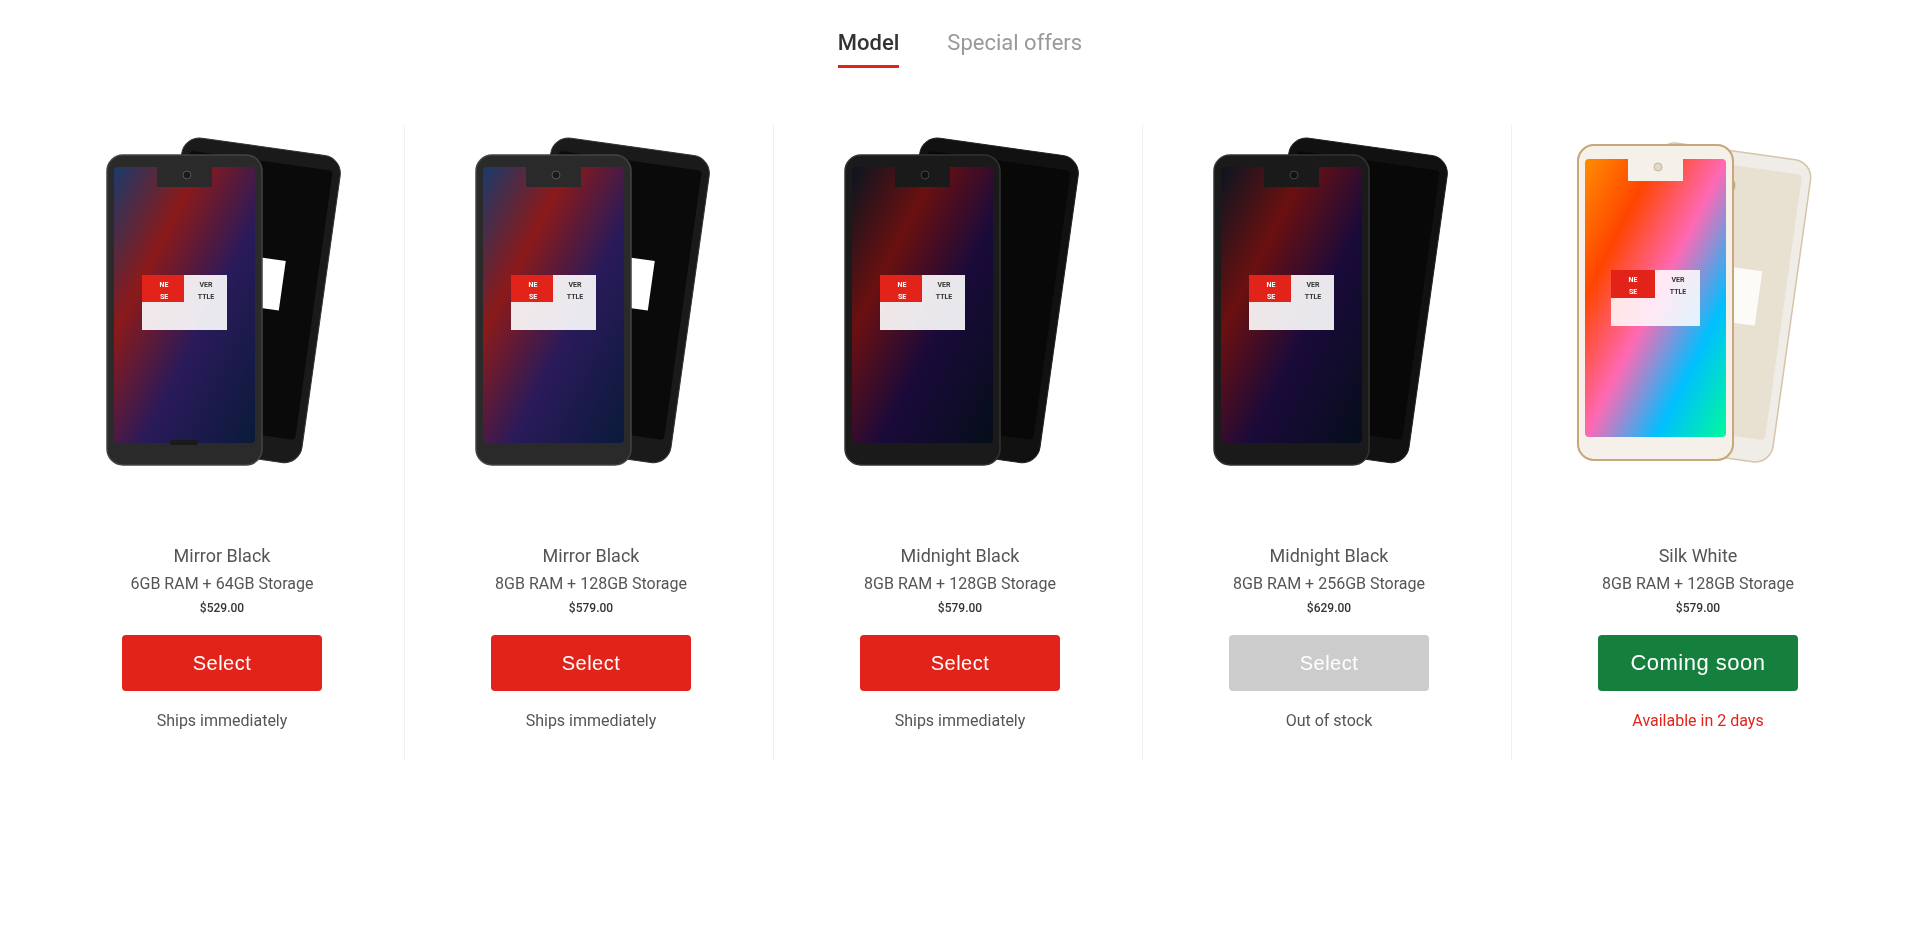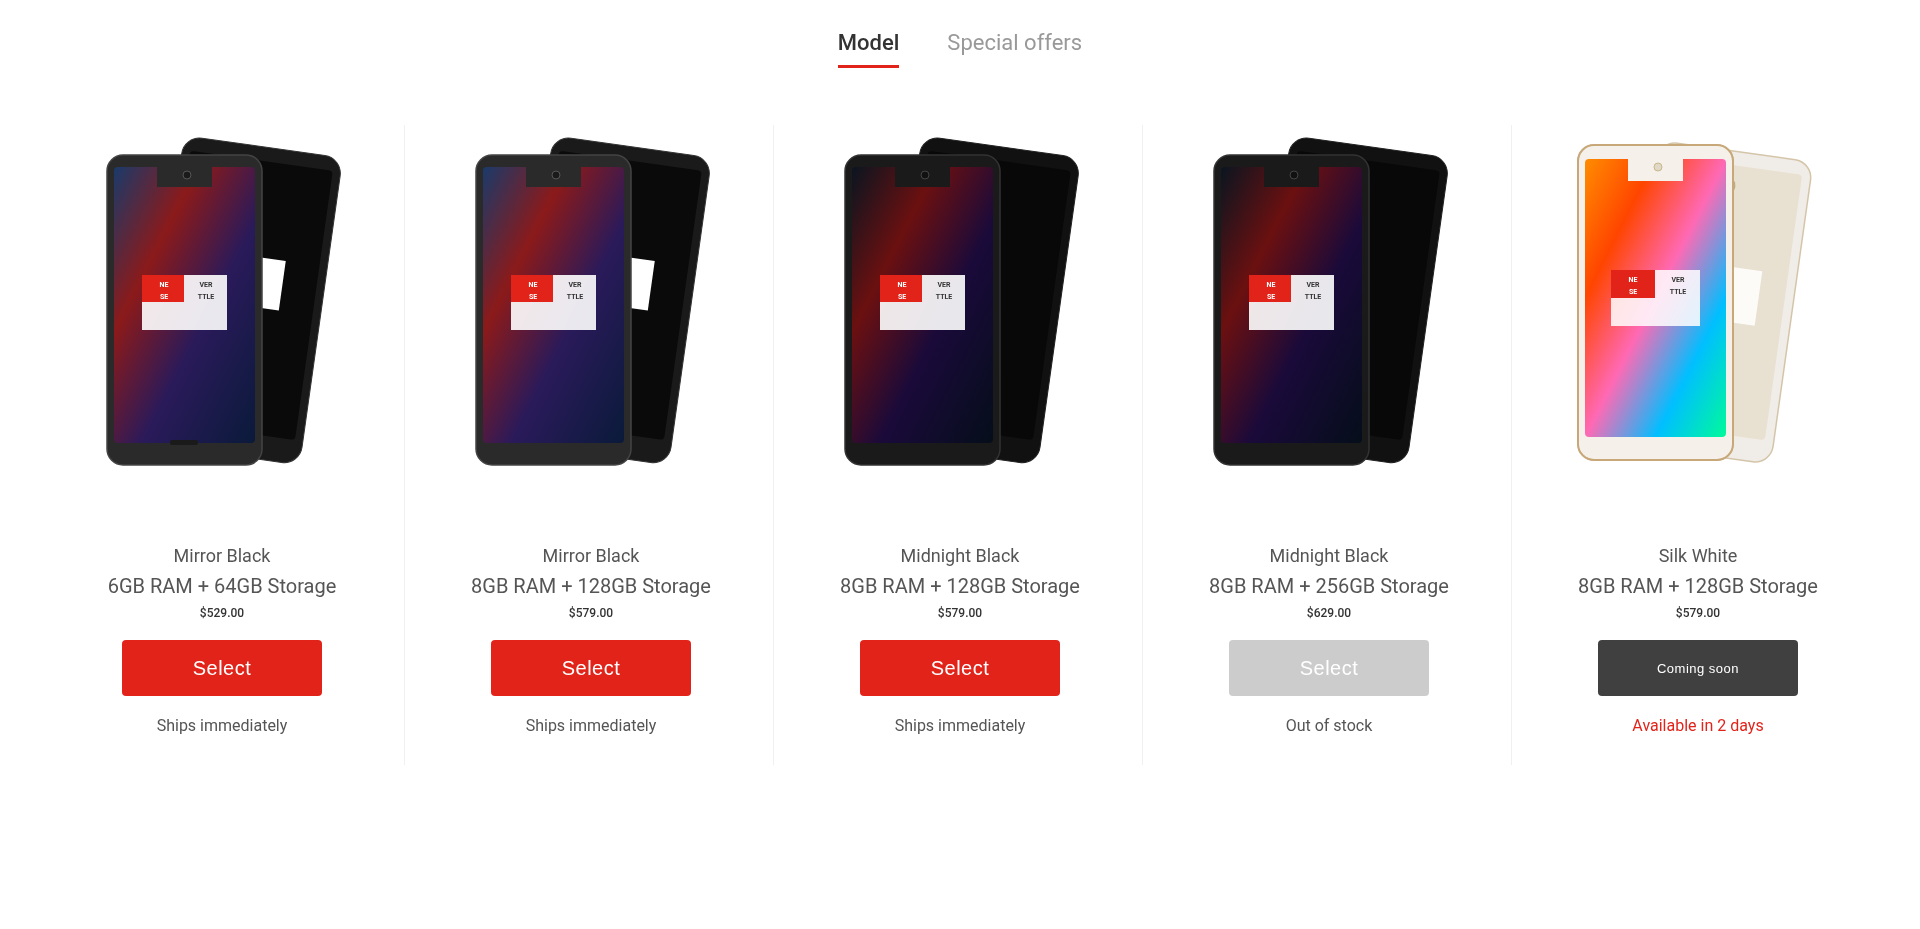--- a/index.html
+++ b/index.html
@@ -86,21 +86,21 @@
     }
 
     .product-name {
       font-size: 18px;
       color: #555;
       margin-bottom: 8px;
       text-align: center;
     }
 
     .product-storage {
-      font-size: 20px;
+      font-size: 16px;
       color: #555;
       margin-bottom: 8px;
       text-align: center;
     }
 
     .product-price {
       font-size: 12px;
       color: #333;
       font-weight: 500;
       margin-bottom: 20px;
@@ -124,23 +124,23 @@
       background: #e2231a;
     }
 
     .btn-select.gray {
       background: #ccc;
       cursor: default;
       color: #fff;
     }
 
     .btn-select.coming-soon {
-      background: #404040;
+      background: #15803d;
       cursor: default;
-      font-size: 13px;
+      font-size: 22px;
       color: #fff;
     }
 
     .product-status {
       font-size: 16px;
       color: #555;
       text-align: center;
     }
 
     .product-status.red-text {

